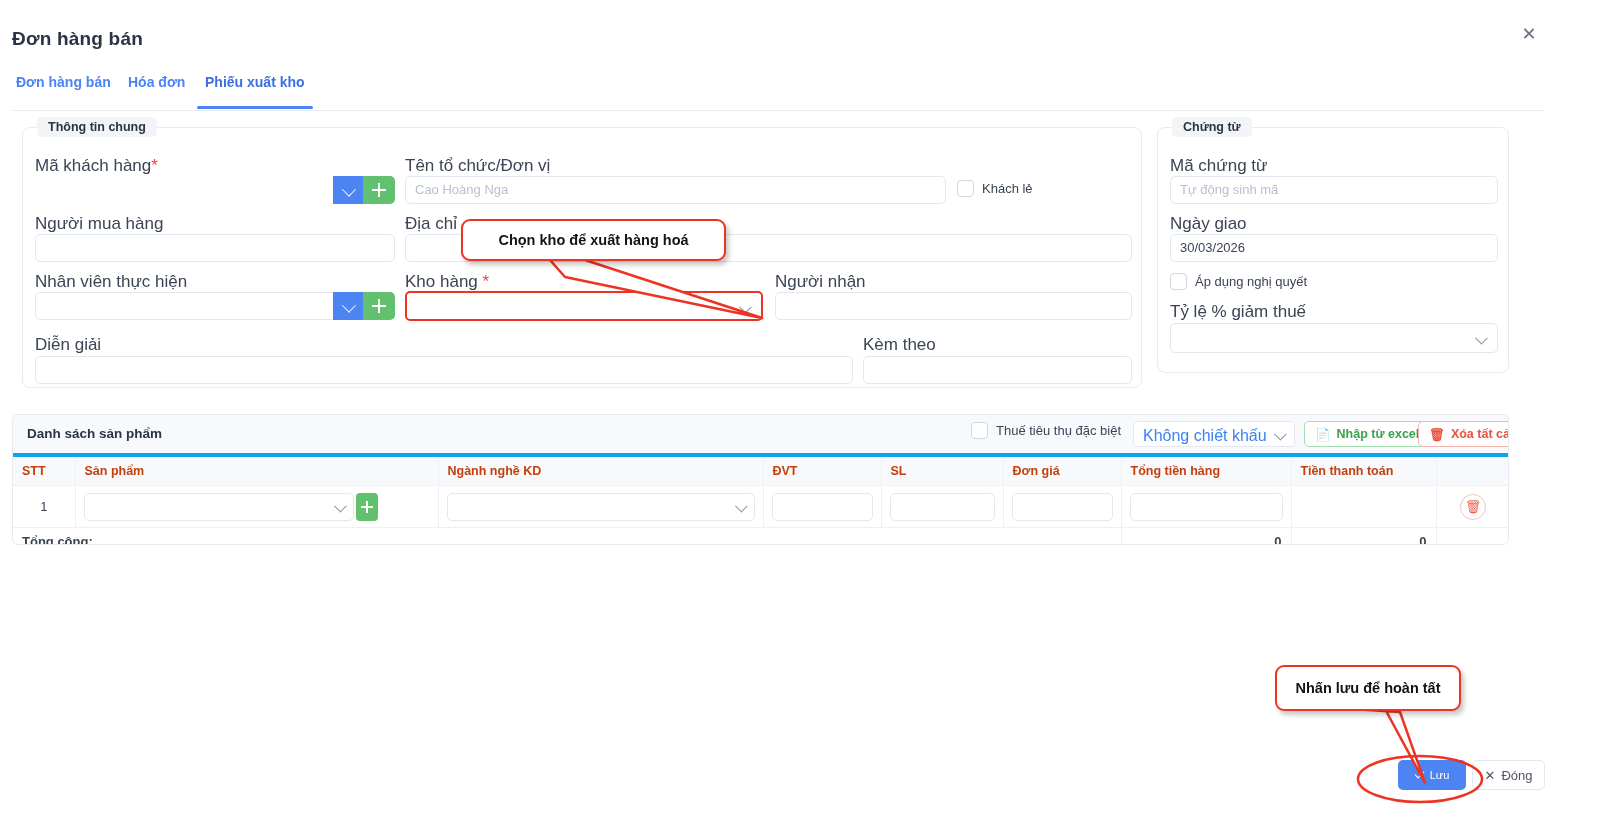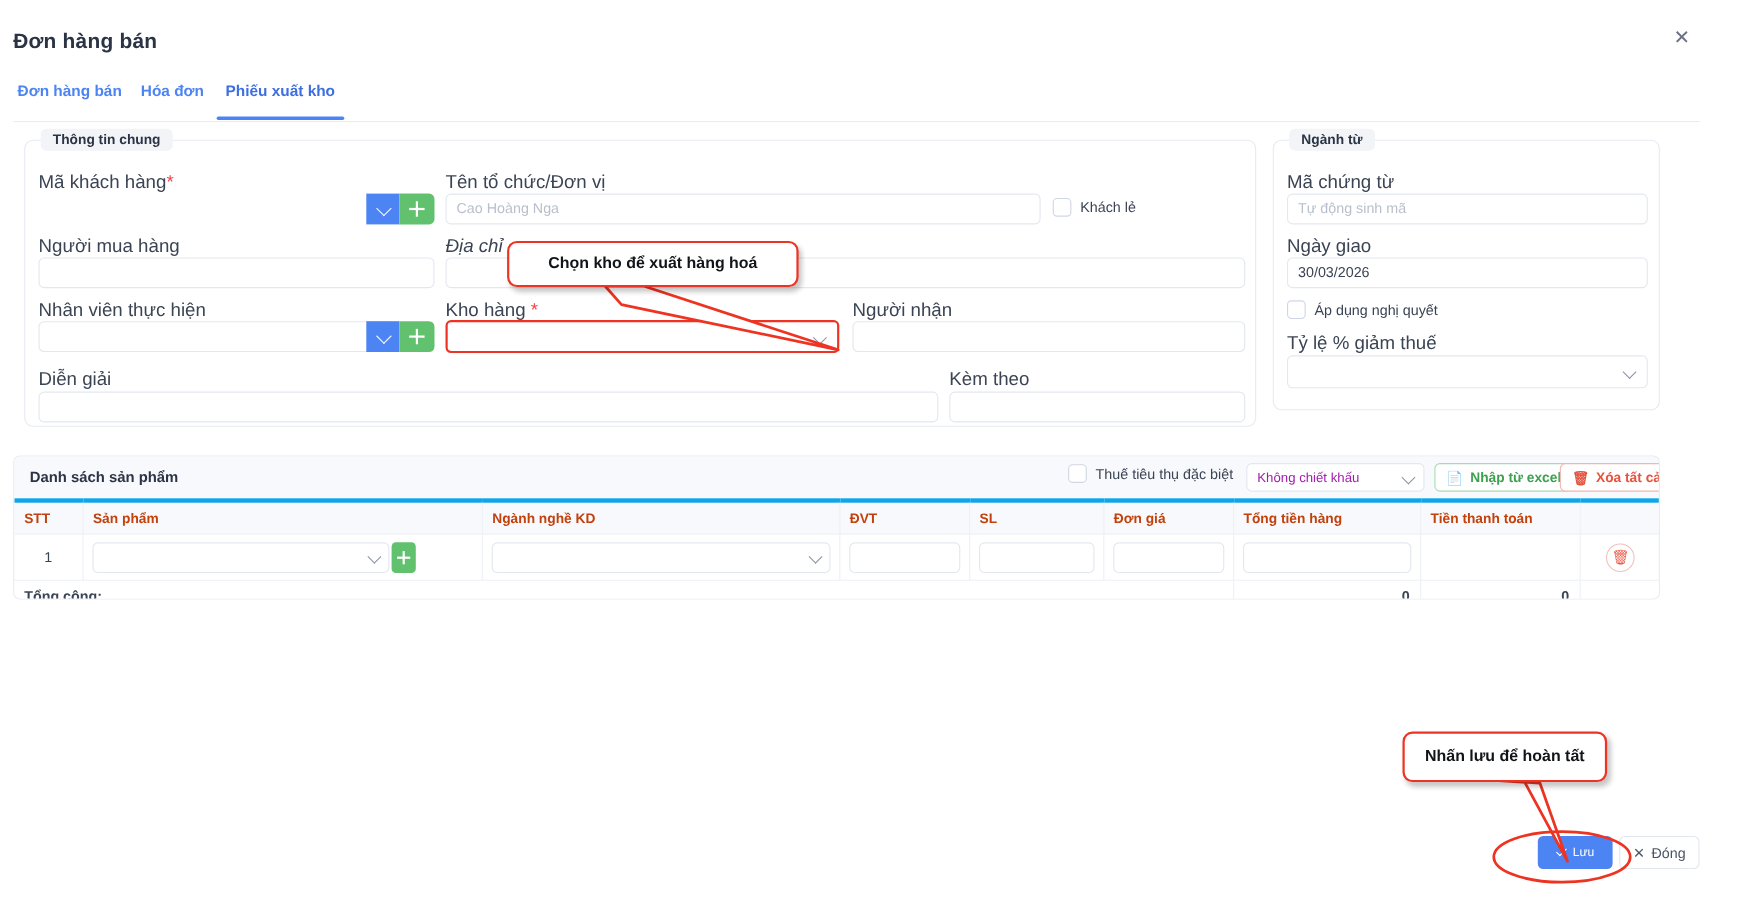--- a/index.html
+++ b/index.html
@@ -119,21 +119,21 @@
     border: 1px solid #e6eaf1; border-radius: 6px; background: #fff; overflow: hidden;
   }
   .prod-bar { position: absolute; left: 0; top: 0; width: 1497px; height: 38px; background: #f8f9fc; }
   .prod-title {
     position: absolute; left: 14px; top: 11px; font-size: 13.5px; font-weight: 700; color: #2b3445;
   }
   .sel-disc {
     position: absolute; width: 162px; height: 26px; border: 1px solid #e3e7ef; border-radius: 5px;
     background: #fff;
   }
-  .sel-disc .ph { position: absolute; left: 9px; top: 5px; font-size: 12px; color: #a21caf; }
+  .sel-disc .ph { position: absolute; left: 9px; top: 5px; font-size: 16px; color: #3b82f6; }
   .obtn {
     position: absolute; height: 26px; border-radius: 5px; background: #fff;
     display: flex; align-items: center; gap: 6px; padding: 0 10px;
     font-size: 12.5px; font-weight: 700; cursor: pointer; white-space: nowrap;
   }
   .obtn.green { border: 1px solid #a6dcae; color: #3da14f; }
   .obtn.red { border: 1px solid #f3b5ad; color: #e6533f; }
 
   table.pt { position: absolute; left: 0; top: 38px; width: 1497px; border-collapse: collapse; }
   table.pt th {
@@ -231,21 +231,21 @@
       <span class="ph">Cao Hoàng Nga</span>
     </div>
     <div class="cbx-abs" style="left:934px; top:52px;">
       <span class="cbx"></span>
       <span class="cbx-lab" style="font-size:13px;">Khách lẻ</span>
     </div>
 
     <div class="fld-lab" style="left:12px; top:86px;">Người mua hàng</div>
     <div class="inp" style="left:12px; top:106px; width:360px;"></div>
 
-    <div class="fld-lab" style="left:382px; top:86px;font-style:italic;">Địa chỉ</div>
+    <div class="fld-lab" style="left:382px; top:86px;">Địa chỉ</div>
     <div class="inp" style="left:382px; top:106px; width:727px;"></div>
 
     <div class="fld-lab" style="left:12px; top:144px;">Nhân viên thực hiện</div>
     <div class="inp" style="left:12px; top:164px; width:322px;"></div>
     <div class="btn-drop" style="left:310px; top:164px;"></div>
     <div class="btn-plus" style="left:340px; top:164px;"></div>
 
     <div class="fld-lab" style="left:382px; top:144px;">
       <span>Kho hàng</span> <span class="req">*</span>
     </div>
@@ -257,21 +257,21 @@
     <div class="inp" style="left:752px; top:164px; width:357px;"></div>
 
     <div class="fld-lab" style="left:12px; top:207px;">Diễn giải</div>
     <div class="inp" style="left:12px; top:228px; width:818px;"></div>
 
     <div class="fld-lab" style="left:840px; top:207px;">Kèm theo</div>
     <div class="inp" style="left:840px; top:228px; width:269px;"></div>
   </div>
 
   <div class="fs" style="left:1157px; top:127px; width:352px; height:246px;">
-    <div class="fs-legend">Ngành từ</div>
+    <div class="fs-legend">Chứng từ</div>
 
     <div class="fld-lab" style="left:12px; top:28px;">Mã chứng từ</div>
     <div class="inp" style="left:12px; top:48px; width:328px;">
       <span class="ph">Tự động sinh mã</span>
     </div>
 
     <div class="fld-lab" style="left:12px; top:86px;">Ngày giao</div>
     <div class="inp" style="left:12px; top:106px; width:328px;">
       <span class="val">30/03/2026</span>
     </div>

